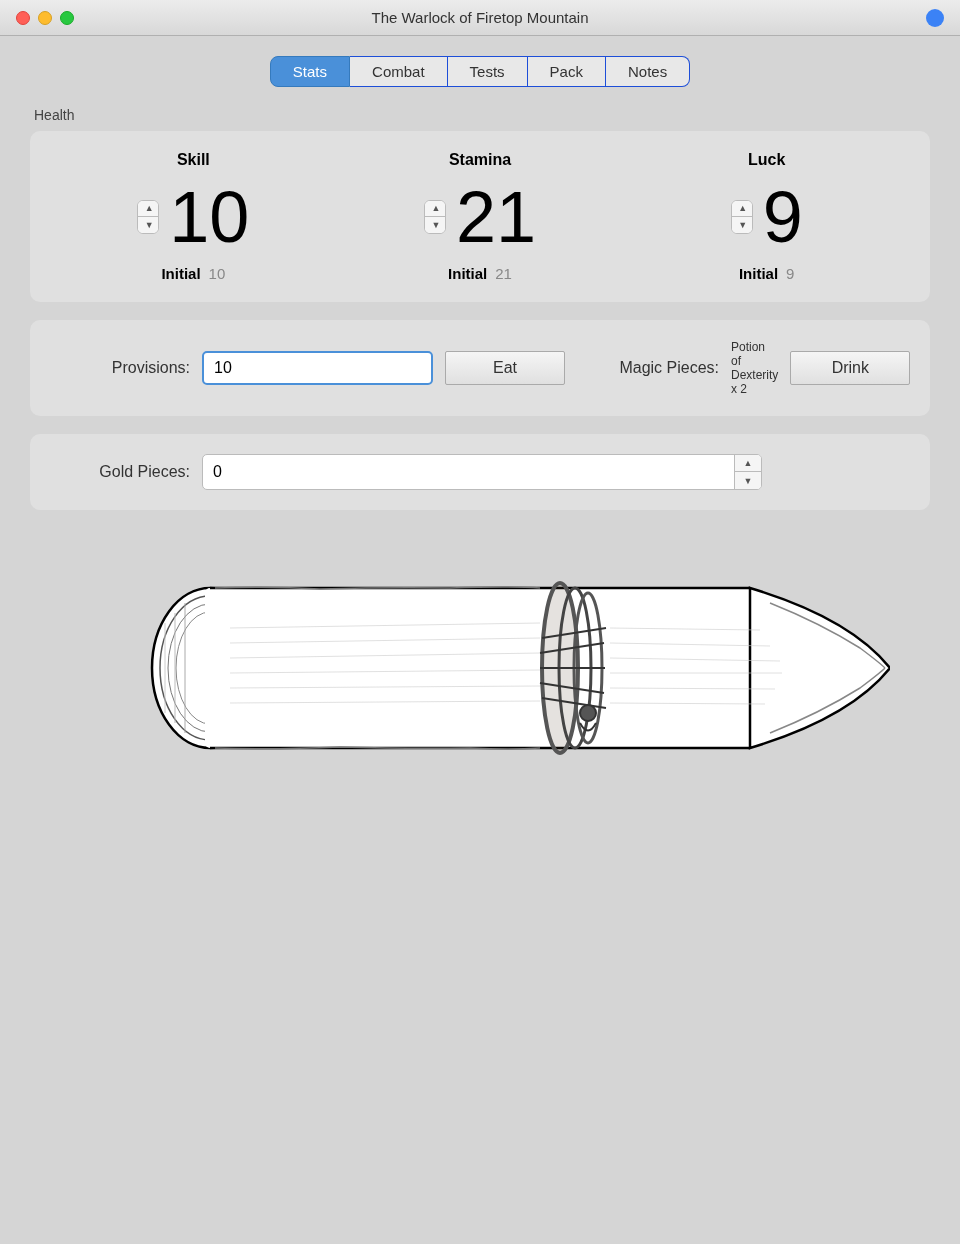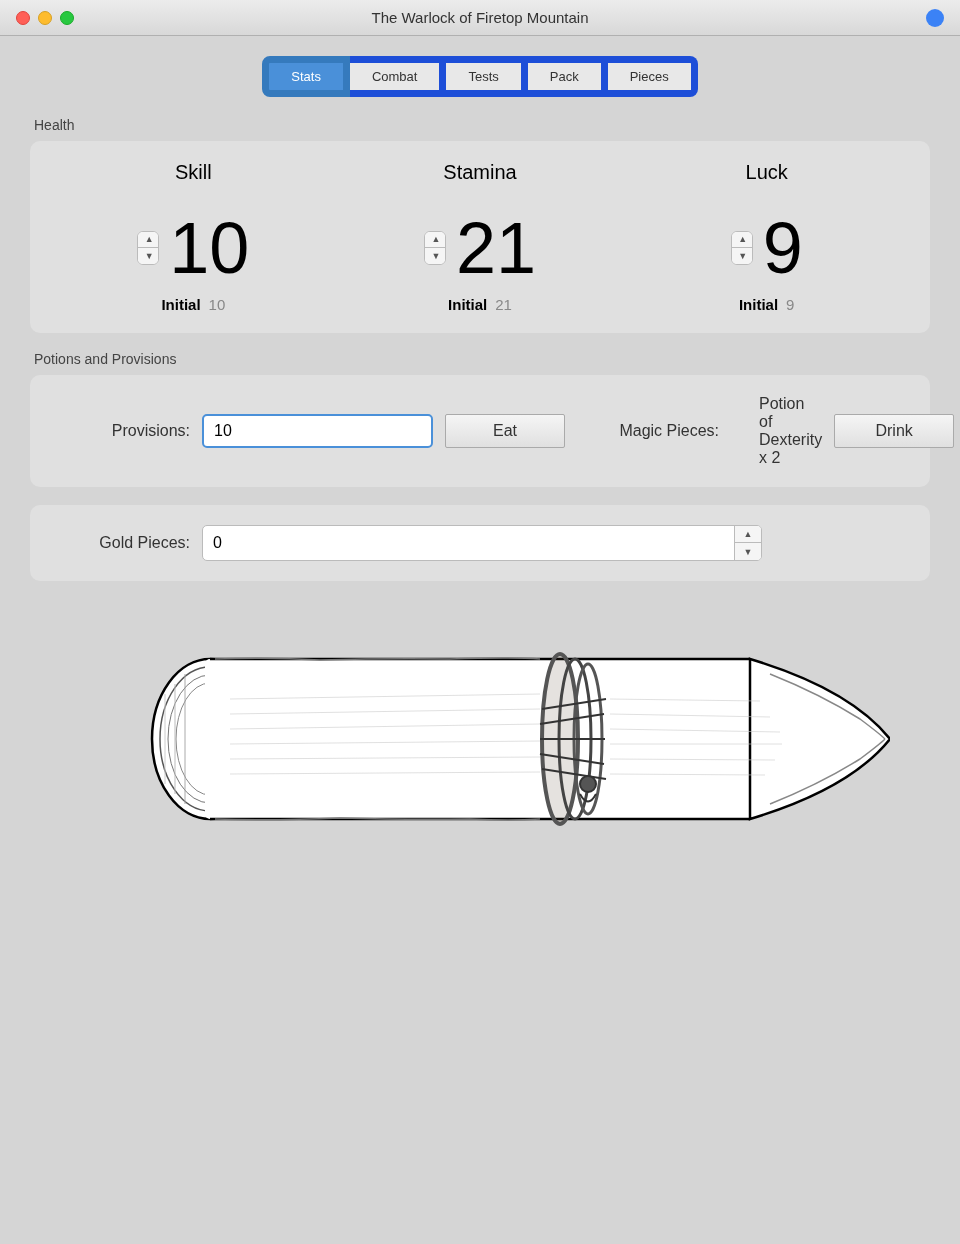--- a/index.html
+++ b/index.html
@@ -68,22 +68,22 @@
     
     .tabs {
       display: flex;
       justify-content: center;
       gap: 0;
       margin-bottom: 20px;
     }
 
     .tab {
       padding: 6px 22px;
-      font-size: 13px;
-      border: 7px solid #1d4ed8;
+      font-size: 15px;
+      border: 1px solid #1d4ed8;
       background: #e8e8e8;
       cursor: pointer;
       color: #333;
     }
     .tab:first-child { border-radius: 8px 0 0 8px; }
     .tab:last-child  { border-radius: 0 8px 8px 0; }
     .tab + .tab { border-left: none; }
     .tab.active {
       background: #4a90d9;
       color: white;
@@ -114,23 +114,23 @@
     }
 
     .stat-col {
       display: flex;
       flex-direction: column;
       align-items: center;
       flex: 1;
     }
 
     .stat-name {
-      font-size: 20px;
-      font-weight: 400;
-      margin-bottom: 28px;
+      font-size: 16px;
+      font-weight: 700;
+      margin-bottom: 12px;
     }
 
     .stat-value-row {
       display: flex;
       align-items: center;
       gap: 10px;
       margin-bottom: 12px;
     }
 
     .stepper {
@@ -197,24 +197,23 @@
       padding: 6px 10px;
       font-size: 16px;
       border: 2px solid #4a90d9;
       border-radius: 5px;
       background: white;
       outline: none;
       max-width: 380px;
     }
 
     .potion-text {
-      font-size: 16px;
+      font-size: 12px;
       color: #333;
       flex: 1;
-      margin-left: 28px;
     }
 
     .action-btn {
       padding: 7px 0;
       width: 120px;
       font-size: 16px;
       background: linear-gradient(to bottom, #f5f5f5, #e0e0e0);
       border: 1px solid #aaa;
       border-radius: 2px;
       cursor: pointer;
@@ -295,21 +294,21 @@
   <div class="title-blue-dot"></div>
 </div>
 
 <div class="main">
 
   <div class="tabs">
     <button class="tab active">Stats</button>
     <button class="tab">Combat</button>
     <button class="tab">Tests</button>
     <button class="tab">Pack</button>
-    <button class="tab">Pieces</button>
+    <button class="tab">Notes</button>
   </div>
 
   <div class="section-label">Health</div>
   <div class="panel">
     <div class="health-panel">
 
       <div class="stat-col">
         <div class="stat-name">Skill</div>
         <div class="stat-value-row">
           <div class="stepper">
@@ -350,21 +349,20 @@
         </div>
         <div class="stat-initial">
           <span class="stat-initial-label">Initial</span>
           <span class="stat-initial-value">9</span>
         </div>
       </div>
 
     </div>
   </div>
 
-  <div class="section-label">Potions and Provisions</div>
   <div class="panel">
     <div class="potions-panel">
 
       <div class="provision-row">
         <span class="field-label">Provisions:</span>
         <input class="text-input" type="text" value="10" style="">
         <button class="action-btn">Eat</button>
       </div>
 
       <div class="potion-row">

